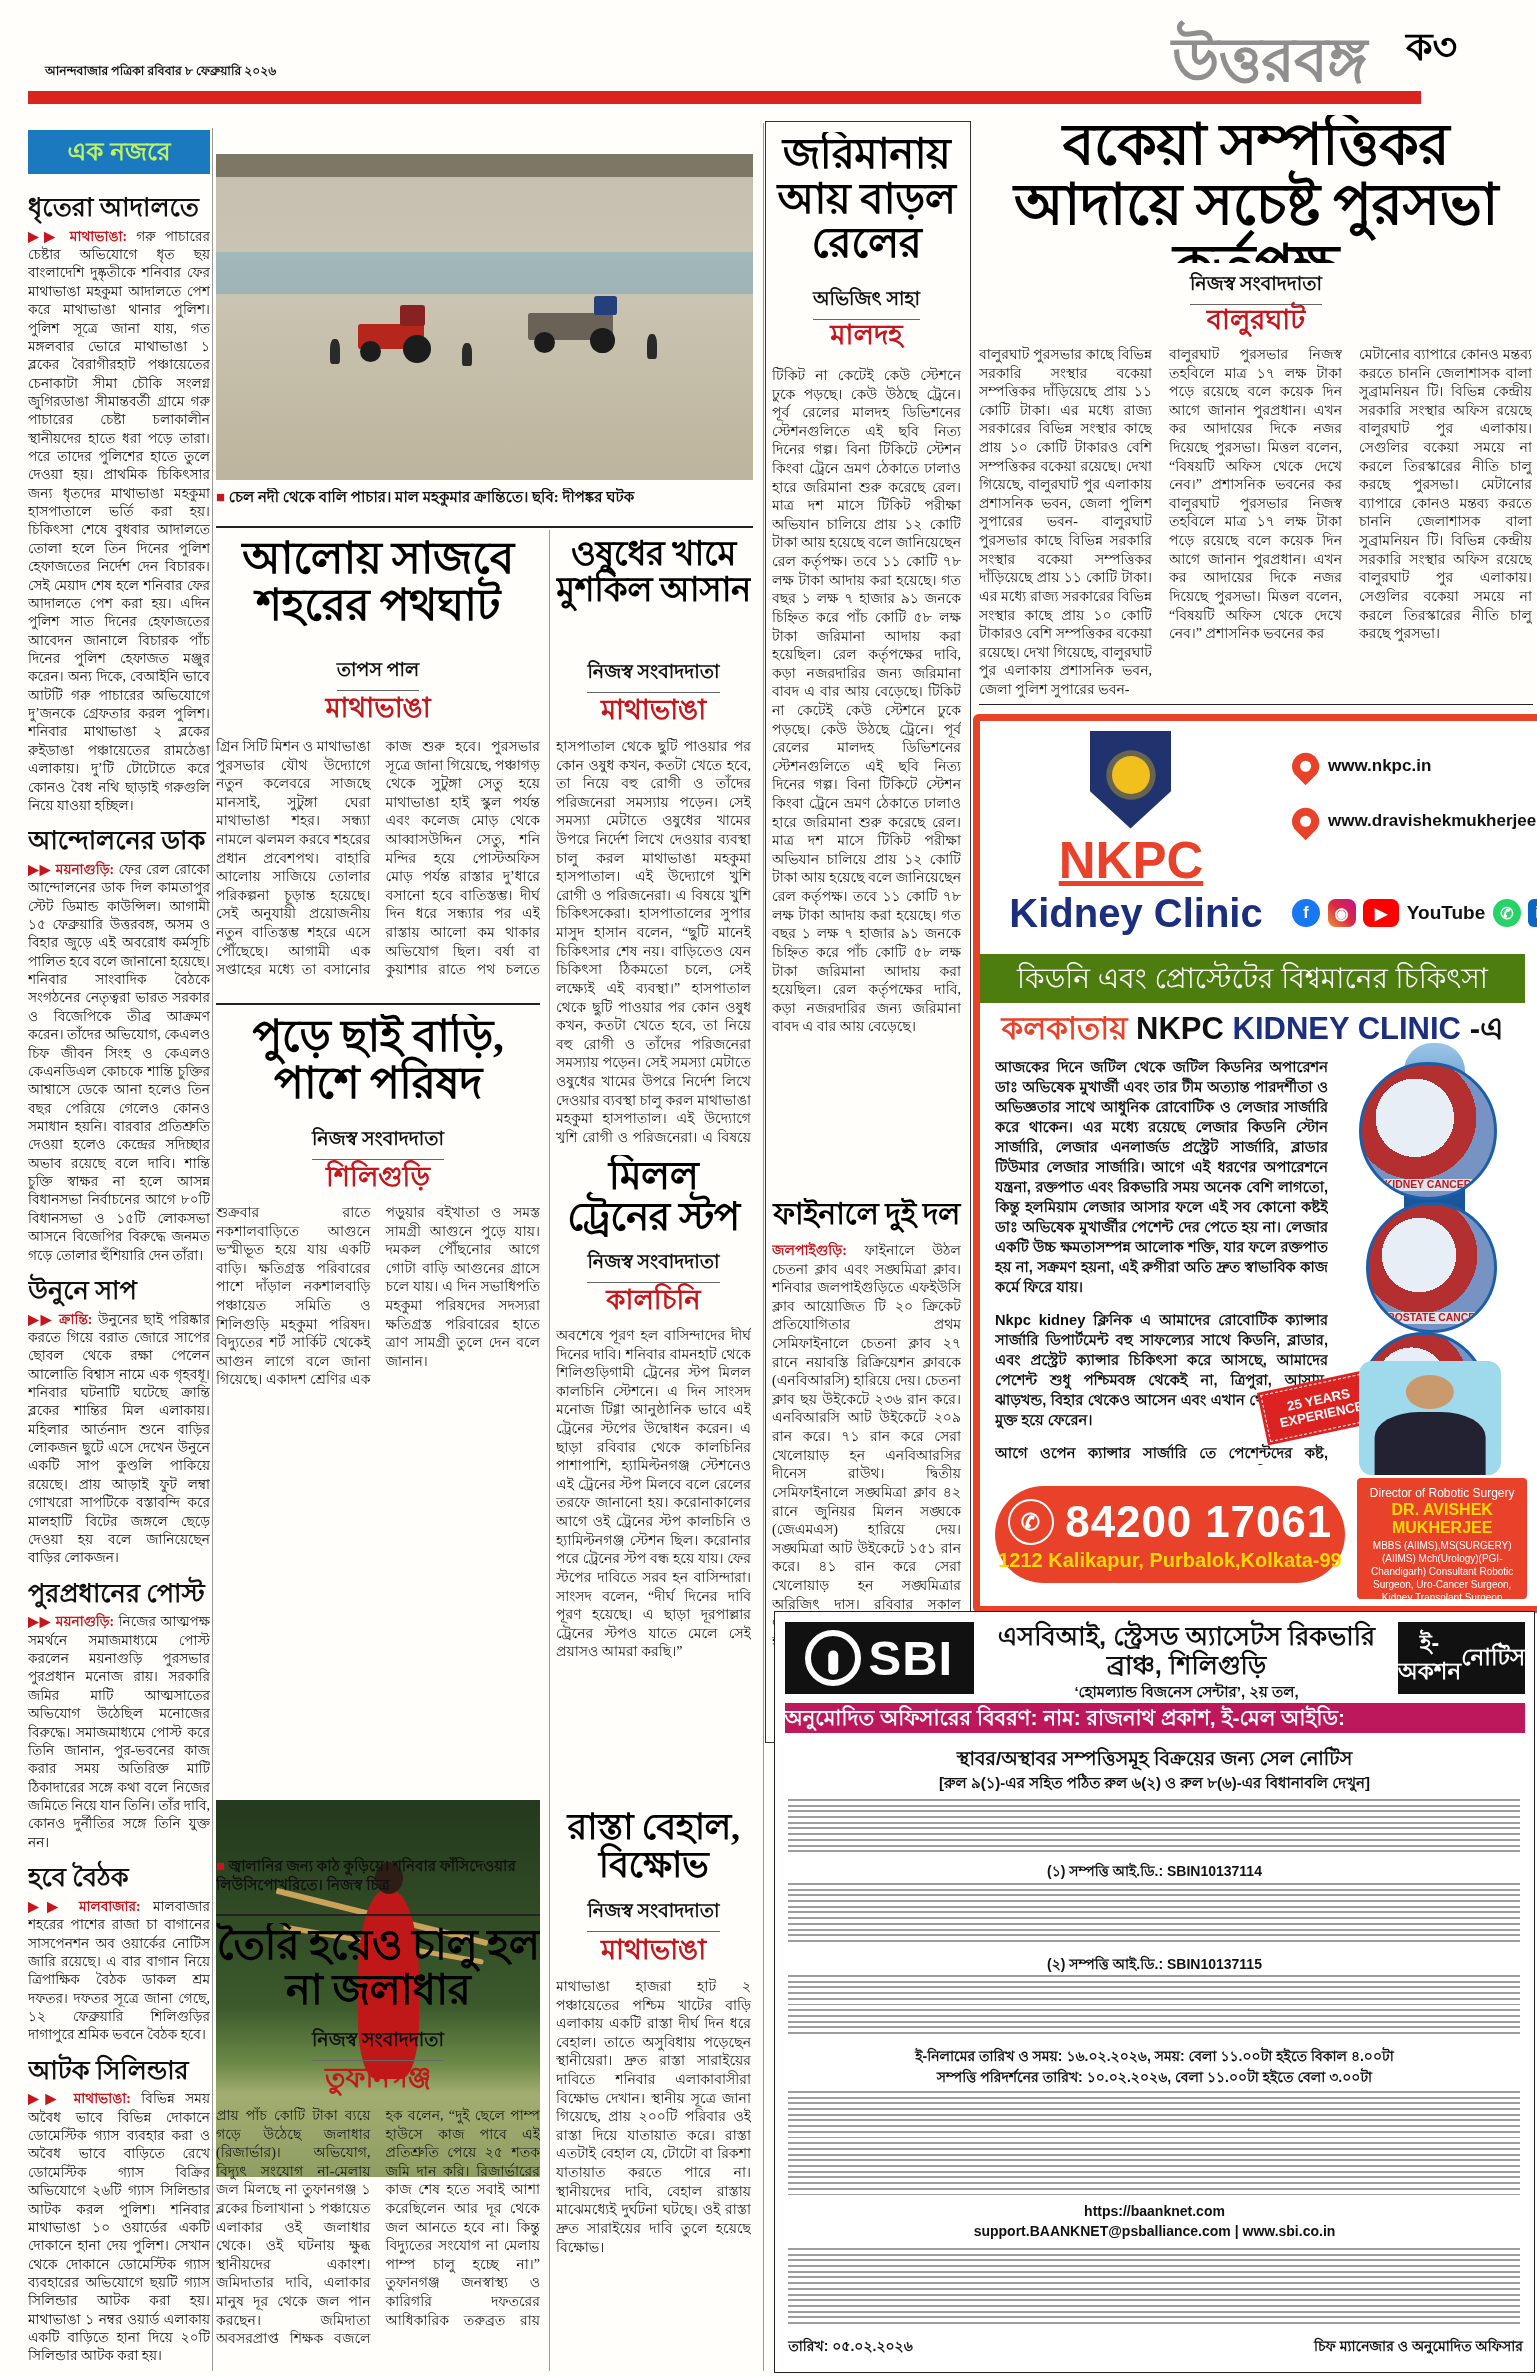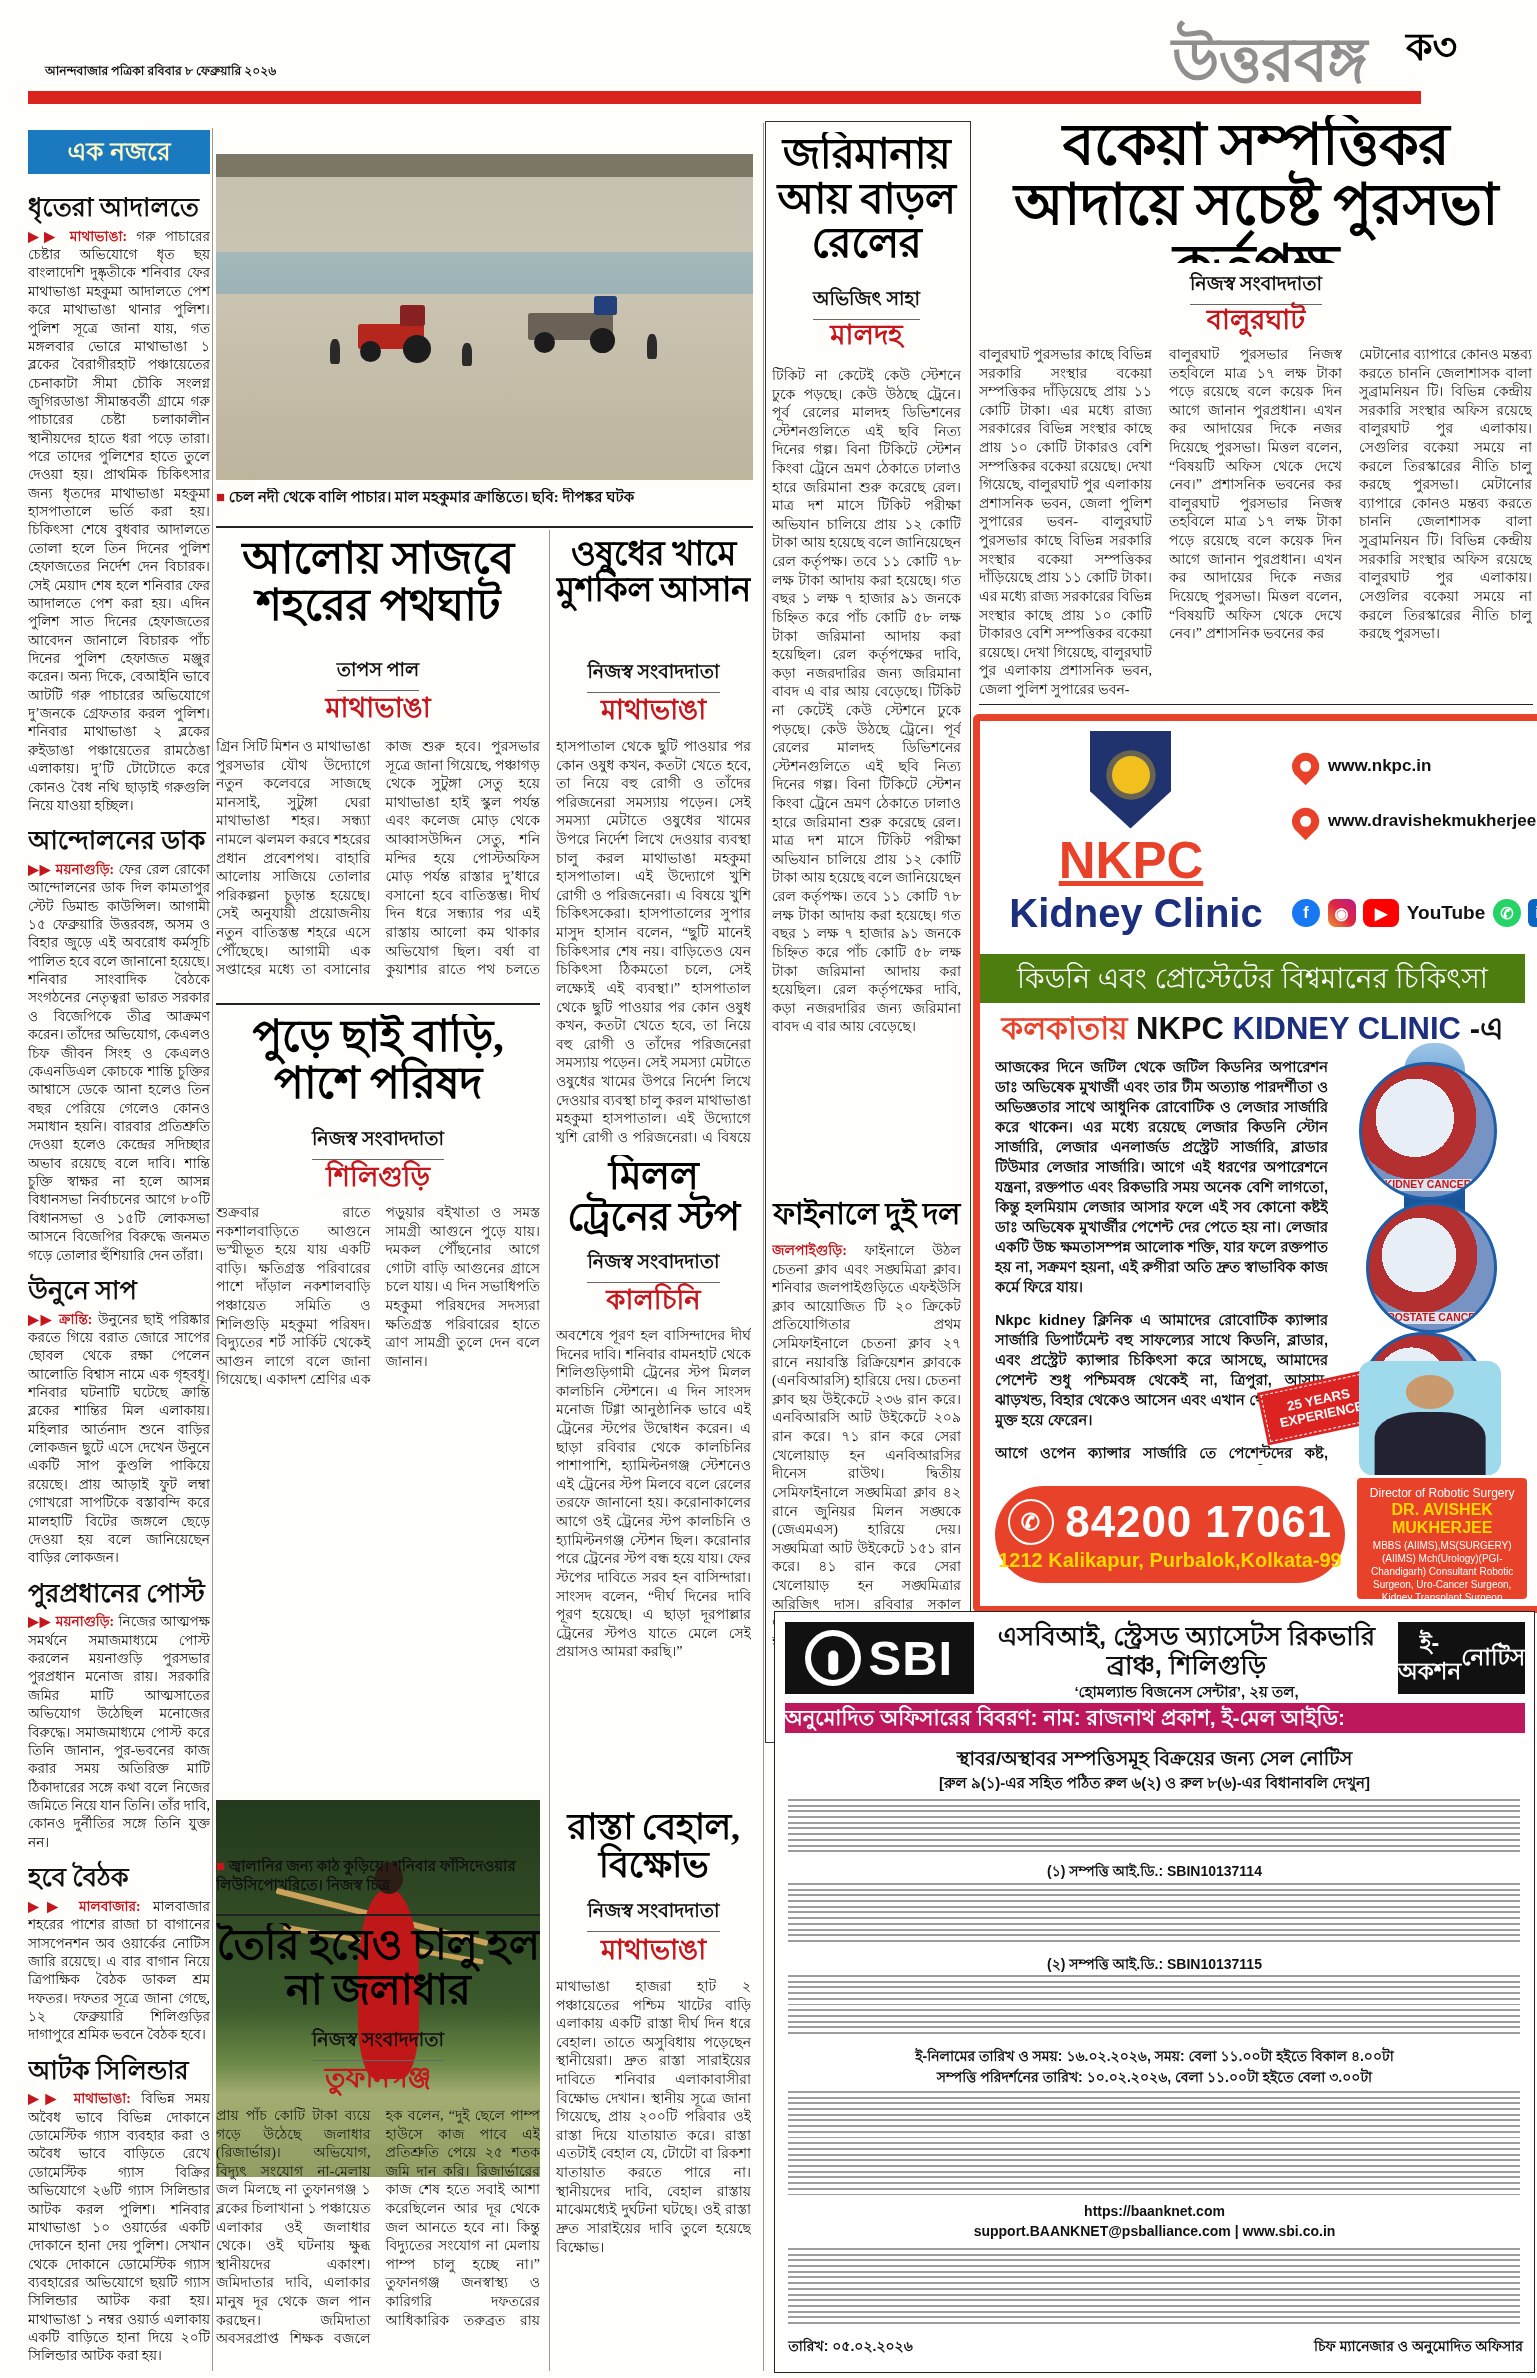--- a/index.html
+++ b/index.html
@@ -10,21 +10,21 @@
   .by{font-weight:bold;font-size:19px;text-align:center;}
   .by span{display:inline-block;border-bottom:1.9px solid #666;padding-bottom:2.8px;}
   .dl{color:#c4161c;font-weight:bold;font-size:27.4px;text-align:center;}
   .bodytext{font-size:14px;line-height:1.33;text-align:justify;color:#151515;overflow:hidden;}
   .c2{column-count:2;column-gap:15px;}
   .rule{background:#222;height:1.9px;}
   .vrule{background:#999;width:0.9px;}
   .caption{font-size:15px;font-weight:bold;line-height:1.25;color:#111;}
   .caption .sq{color:#c4161c;}
   
-  .og-header{background:#1b79c0;color:#fef9c3;font-family:"Liberation Sans",sans-serif;
+  .og-header{background:#1b79c0;color:#bef264;font-family:"Liberation Sans",sans-serif;
              font-weight:bold;font-size:24.6px;text-align:center;line-height:44px;}
   .og-wrap{overflow:hidden;}
   .og-item h3{font-size:25.6px;margin:13.2px 0 5.7px;line-height:1.05;font-weight:bold;}
   .og-item p{margin:0;font-size:13.7px;line-height:1.34;text-align:justify;}
   .og-lead{color:#c4161c;font-weight:bold;}
   
   .photo{overflow:hidden;position:relative;}
   .ph1{background:linear-gradient(#7d7766 0%,#7d7766 7%,#c6c0b1 7%,#c9c3b4 30%,
        #a3b8b8 30%,#9db3b5 43%,#cac4b2 43%,#bdb49c 100%);}
   .tractor{position:absolute;}

